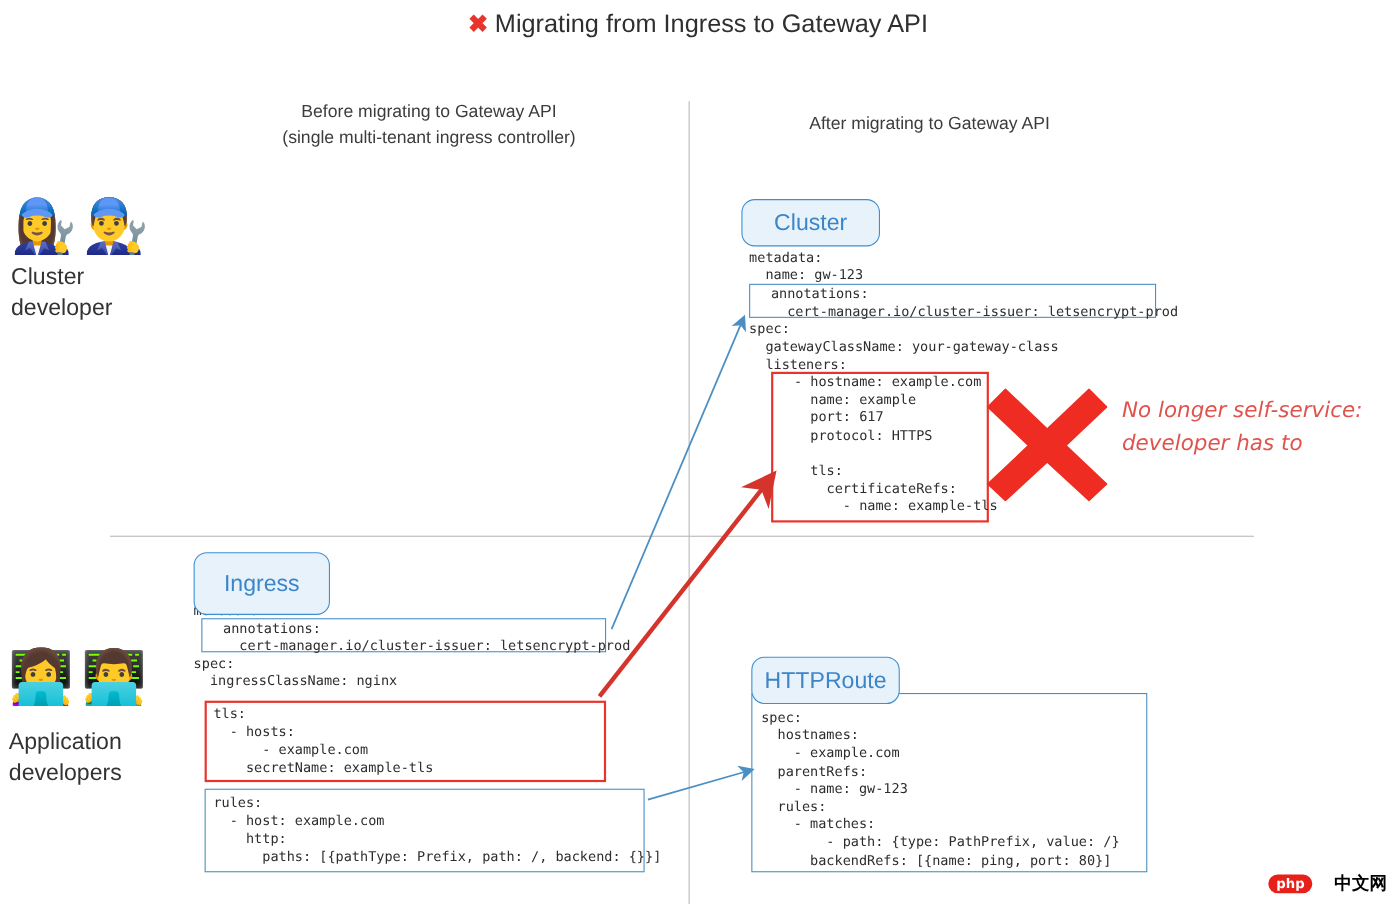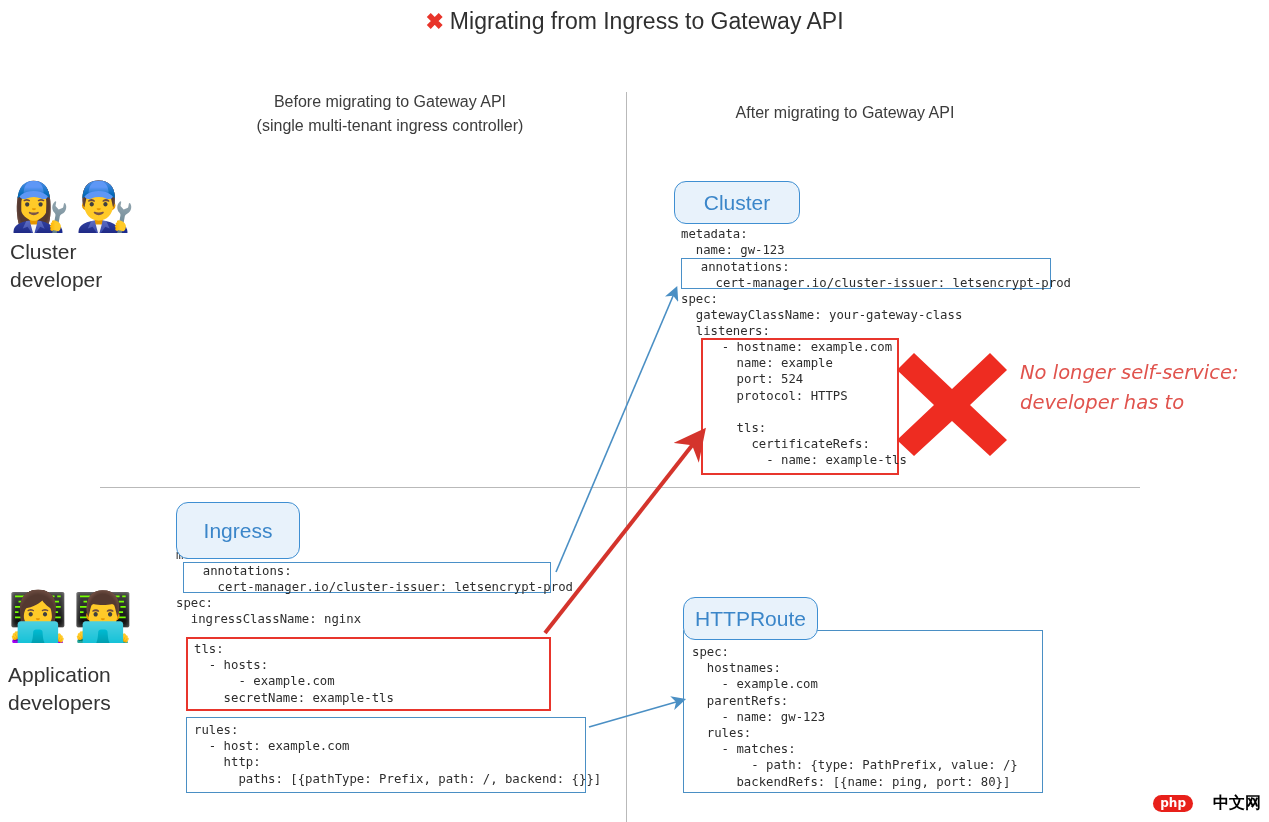--- a/index.html
+++ b/index.html
@@ -225,21 +225,21 @@
 <div class="yaml" style="left:686px; top:259px;">  annotations:
     cert-manager.io/cluster-issuer: letsencrypt-prod</div>
 
 <div class="yaml" style="left:681px; top:291px;">spec:
   gatewayClassName: your-gateway-class
   listeners:</div>
 
 <div class="hl-box hl-red" style="left:701px; top:338px; width:198px; height:137px;"></div>
 <div class="yaml" style="left:707px; top:339px;">  - hostname: example.com
     name: example
-    port: 524
+    port: 617
     protocol: HTTPS
 
     tls:
       certificateRefs:
         - name: example-tls</div>
 
 <svg id="big-red-x" viewBox="0 0 110 103">
   <g fill="#ee2c21">
     <polygon points="17,0 55,36 93,0 110,17 73,52 110,87 93,103 55,68 17,103 0,87 37,52 0,17"></polygon>
   </g>

